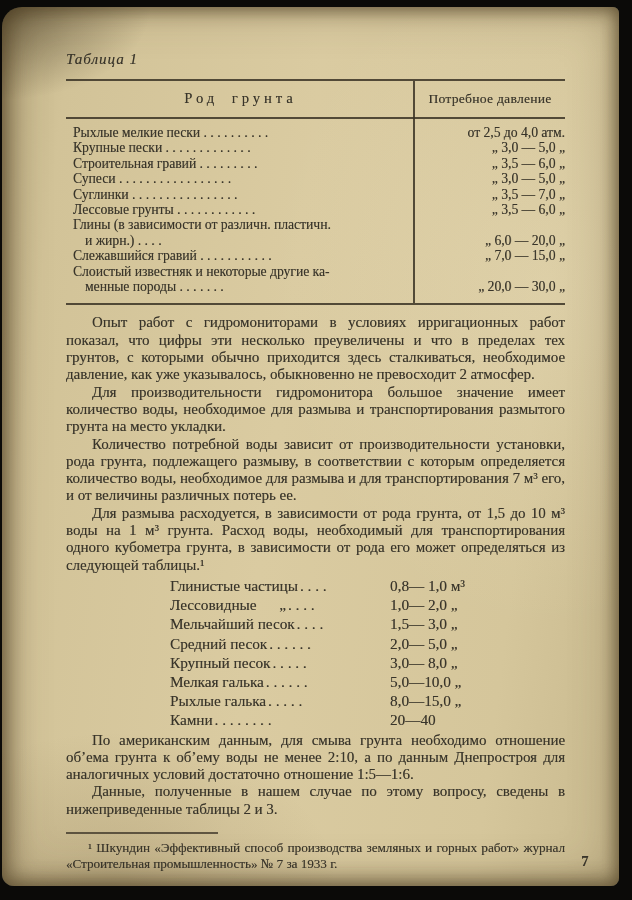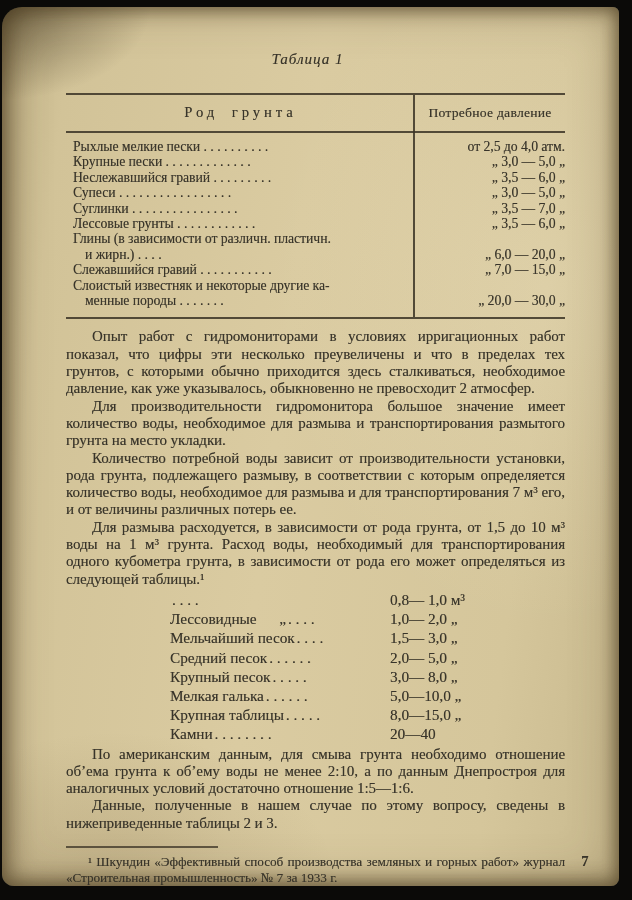--- a/index.html
+++ b/index.html
@@ -26,22 +26,22 @@
       inset 0 -8px 18px rgba(70,55,28,0.30),
       inset 0 6px 14px rgba(70,55,28,0.22);
   }
   .content {
     position:absolute; left:64px; right:54px; top:44px;
     text-shadow:0.3px 0.3px 0.5px rgba(56,50,38,0.45);
   }
 
   
   .table-caption {
-    font-style:italic; font-size:15px; text-align:center;
-    padding-right:16px; letter-spacing:1px; margin-bottom:25px;
+    font-style:italic; font-size:15px; text-align:left;
+    padding-right:16px; letter-spacing:1px; margin-bottom:11px;
   }
   .t1 {
     position:relative;
     border-top:2px solid rgba(58,50,36,0.85);
     border-bottom:2px solid rgba(58,50,36,0.85);
   }
   .t1-vline {
     position:absolute; top:0; bottom:0; right:150px; width:2px;
     background:rgba(58,50,36,0.85);
   }
@@ -100,21 +100,21 @@
 
         <div class="t1-row">
           <div class="t1-c1"><span class="row-label">Рыхлые мелкие пески</span> <span class="dots">. . . . . . . . . .</span></div>
           <div class="t1-c2">от 2,5 до 4,0 атм.</div>
         </div>
         <div class="t1-row">
           <div class="t1-c1"><span class="row-label">Крупные пески</span> <span class="dots">. . . . . . . . . . . . .</span></div>
           <div class="t1-c2">„ 3,0 — 5,0 „</div>
         </div>
         <div class="t1-row">
-          <div class="t1-c1"><span class="row-label">Неслежавшийся гравий</span> <span class="dots">. . . . . . . . .</span></div>
+          <div class="t1-c1"><span class="row-label">Строительная гравий</span> <span class="dots">. . . . . . . . .</span></div>
           <div class="t1-c2">„ 3,5 — 6,0 „</div>
         </div>
         <div class="t1-row">
           <div class="t1-c1"><span class="row-label">Супеси</span> <span class="dots">. . . . . . . . . . . . . . . . .</span></div>
           <div class="t1-c2">„ 3,0 — 5,0 „</div>
         </div>
         <div class="t1-row">
           <div class="t1-c1"><span class="row-label">Суглинки</span> <span class="dots">. . . . . . . . . . . . . . . .</span></div>
           <div class="t1-c2">„ 3,5 — 7,0 „</div>
         </div>
@@ -140,20 +140,21 @@
       </div>
     </div>
 
     <p class="para first">Опыт работ с гидромониторами в условиях ирригационных работ показал, что цифры эти несколько преувеличены и что в пределах тех грунтов, с которыми обычно приходится здесь сталкиваться, необходимое давление, как уже указывалось, обыкновенно не превосходит 2 атмосфер.</p>
     <p class="para">Для производительности гидромонитора большое значение имеет количество воды, необходимое для размыва и транспортирования размытого грунта на место укладки.</p>
     <p class="para">Количество потребной воды зависит от производительности установки, рода грунта, подлежащего размыву, в соответствии с которым определяется количество воды, необходимое для размыва и для транспортирования 7 м³ его, и от величины различных потерь ее.</p>
     <p class="para">Для размыва расходуется, в зависимости от рода грунта, от 1,5 до 10 м³ воды на 1 м³ грунта.  Расход воды, необходимый для транспортирования одного кубометра грунта, в зависимости от рода его может определяться из следующей таблицы.¹</p>
 
     <div class="wlist">
       <div class="wl-item">
+        <span class="wl-name">Глинистые частицы</span>
         <span class="wl-dots">. . . .</span>
         <span class="wl-val">0,8— 1,0 м³</span>
       </div>
       <div class="wl-item">
         <span class="wl-name">Лессовидные  „</span>
         <span class="wl-dots">. . . .</span>
         <span class="wl-val">1,0— 2,0 „</span>
       </div>
       <div class="wl-item">
         <span class="wl-name">Мельчайший песок</span>
@@ -169,21 +170,21 @@
         <span class="wl-name">Крупный песок</span>
         <span class="wl-dots">. . . . .</span>
         <span class="wl-val">3,0— 8,0 „</span>
       </div>
       <div class="wl-item">
         <span class="wl-name">Мелкая галька</span>
         <span class="wl-dots">. . . . . .</span>
         <span class="wl-val">5,0—10,0 „</span>
       </div>
       <div class="wl-item">
-        <span class="wl-name">Крупная таблицы</span>
+        <span class="wl-name">Рыхлые галька</span>
         <span class="wl-dots">. . . . .</span>
         <span class="wl-val">8,0—15,0 „</span>
       </div>
       <div class="wl-item">
         <span class="wl-name">Камни</span>
         <span class="wl-dots">. . . . . . . .</span>
         <span class="wl-val">20—40</span>
       </div>
     </div>
 

